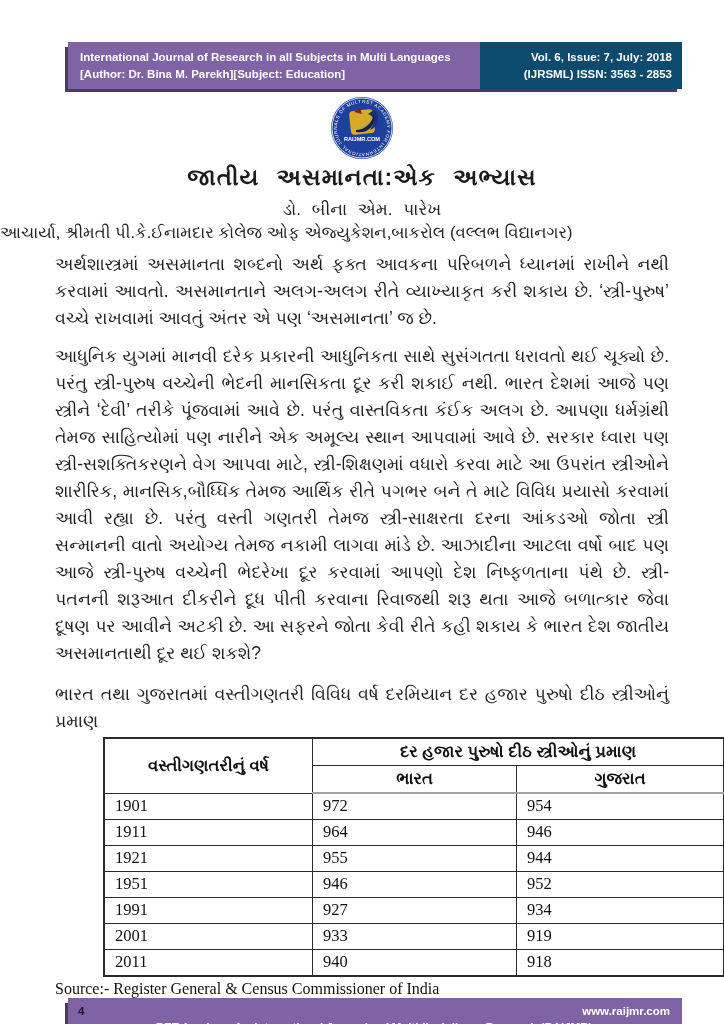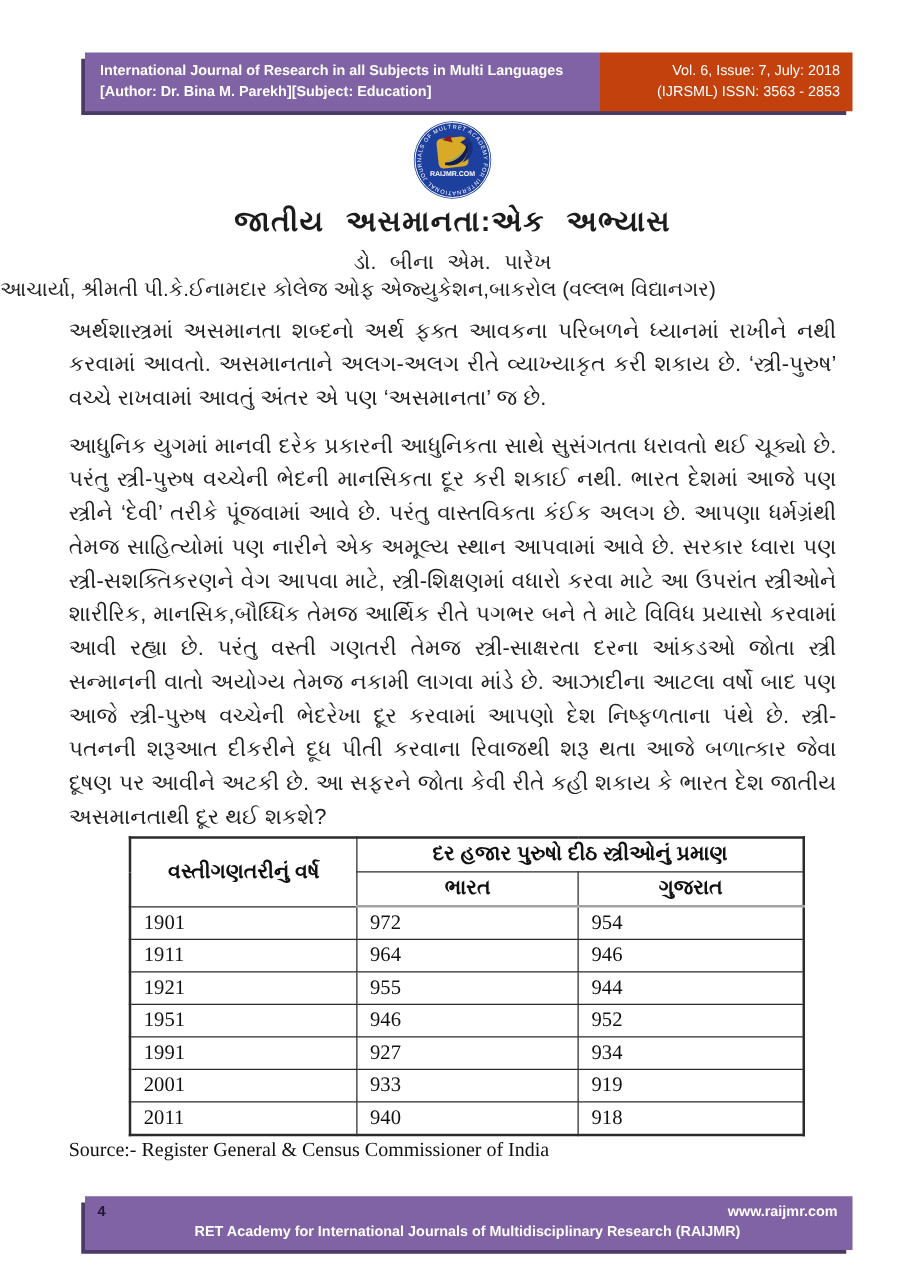--- a/index.html
+++ b/index.html
@@ -13,22 +13,22 @@
   
   .header-row {
     margin:42px 42px 0 68px; display:flex; align-items:stretch;
     box-shadow:-4px 4px 0 -1px #4a3a66;
   }
   .header-left {
     flex:1; background:#7f63a4; color:#ffffff; padding:7px 0 6px 12px;
     font-size:11.5px; font-weight:bold; line-height:17px;
   }
   .header-right {
-    width:202px; background:#c2410c; color:#ffffff; padding:7px 10px 6px 10px;
-    font-size:11.5px; font-weight:normal; line-height:17px; text-align:right;
+    width:202px; background:#0c4a6e; color:#ffffff; padding:7px 10px 6px 10px;
+    font-size:11.5px; font-weight:bold; line-height:17px; text-align:right;
   }
 
   
   .logo-wrap { display:flex; justify-content:center; margin-top:7px; }
 
   
   .title {
     text-align:center; margin-top:4px; font-size:23px; font-weight:bold;
     color:#1c1c1c; letter-spacing:1px; word-spacing:10px;
   }
@@ -39,21 +39,21 @@
   .content { padding:0 55px; }
   .para {
     margin-top:11px; font-size:17.5px; line-height:27px; color:#1f1f1f;
     text-align:justify;
   }
   .para.first { margin-top:9px; }
   .para.lead  { margin-top:14px; }
 
   
   .census-table {
-    border-collapse:collapse; margin:2px 16px 0 48px; width:541px;
+    border-collapse:collapse; margin:2px 16px 0 48px; width:622px;
     font-size:16px; color:#111;
   }
   .census-table th, .census-table td { border:1px solid #2b2b2b; }
   .census-table { border:2px solid #2b2b2b; }
   .census-table th {
     font-weight:bold; text-align:center; padding:3px 4px 4px 4px; font-size:16.5px;
   }
   .census-table thead tr:last-child th { border-bottom:2px solid #a3a3a3; }
   .census-table td {
     font-family:"Liberation Serif", serif; font-size:16.5px;
@@ -114,20 +114,21 @@
     </svg>
   </div>
 
   <h1 class="title">જાતીય અસમાનતા:એક અભ્યાસ</h1>
   <div class="author">ડો. બીના એમ. પારેખ</div>
   <div class="affil">આચાર્યા, શ્રીમતી પી.કે.ઈનામદાર કોલેજ ઓફ એજ્યુકેશન,બાકરોલ (વલ્લભ વિદ્યાનગર)</div>
 
   <div class="content">
     <p class="para first">અર્થશાસ્ત્રમાં અસમાનતા શબ્દનો અર્થ ફક્ત આવકના પરિબળને ધ્યાનમાં રાખીને નથી કરવામાં આવતો. અસમાનતાને અલગ-અલગ રીતે વ્યાખ્યાકૃત કરી શકાય છે. ‘સ્ત્રી-પુરુષ’ વચ્ચે રાખવામાં આવતું અંતર એ પણ ‘અસમાનતા’ જ છે.</p>
     <p class="para">આધુનિક યુગમાં માનવી દરેક પ્રકારની આધુનિકતા સાથે સુસંગતતા ધરાવતો થઈ ચૂક્યો છે. પરંતુ સ્ત્રી-પુરુષ વચ્ચેની ભેદની માનસિકતા દૂર કરી શકાઈ નથી. ભારત દેશમાં આજે પણ સ્ત્રીને ‘દેવી’ તરીકે પૂંજવામાં આવે છે. પરંતુ વાસ્તવિકતા કંઈક અલગ છે. આપણા ધર્મગ્રંથી તેમજ સાહિત્યોમાં પણ નારીને એક અમૂલ્ય સ્થાન આપવામાં આવે છે. સરકાર ધ્વારા પણ સ્ત્રી-સશક્તિકરણને વેગ આપવા માટે, સ્ત્રી-શિક્ષણમાં વધારો કરવા માટે આ ઉપરાંત સ્ત્રીઓને શારીરિક, માનસિક,બૌધ્ધિક તેમજ આર્થિક રીતે પગભર બને તે માટે વિવિધ પ્રયાસો કરવામાં આવી રહ્યા છે. પરંતુ વસ્તી ગણતરી તેમજ સ્ત્રી-સાક્ષરતા દરના આંકડઓ જોતા સ્ત્રી સન્માનની વાતો અયોગ્ય તેમજ નકામી લાગવા માંડે છે. આઝાદીના આટલા વર્ષો બાદ પણ આજે સ્ત્રી-પુરુષ વચ્ચેની ભેદરેખા દૂર કરવામાં આપણો દેશ નિષ્ફળતાના પંથે છે. સ્ત્રી-પતનની શરૂઆત દીકરીને દૂધ પીતી કરવાના રિવાજથી શરૂ થતા આજે બળાત્કાર જેવા દૂષણ પર આવીને અટકી છે. આ સફરને જોતા કેવી રીતે કહી શકાય કે ભારત દેશ જાતીય અસમાનતાથી દૂર થઈ શકશે?</p>
+    <p class="para lead">ભારત તથા ગુજરાતમાં વસ્તીગણતરી વિવિધ વર્ષ દરમિયાન દર હજાર પુરુષો દીઠ સ્ત્રીઓનું પ્રમાણ</p>
 
     <table class="census-table">
       <thead>
         <tr>
           <th class="col-year" rowspan="2">વસ્તીગણતરીનું વર્ષ</th>
           <th colspan="2">દર હજાર પુરુષો દીઠ સ્ત્રીઓનું પ્રમાણ</th>
         </tr>
         <tr>
           <th class="col-ind">ભારત</th>
           <th class="col-guj">ગુજરાત</th>

